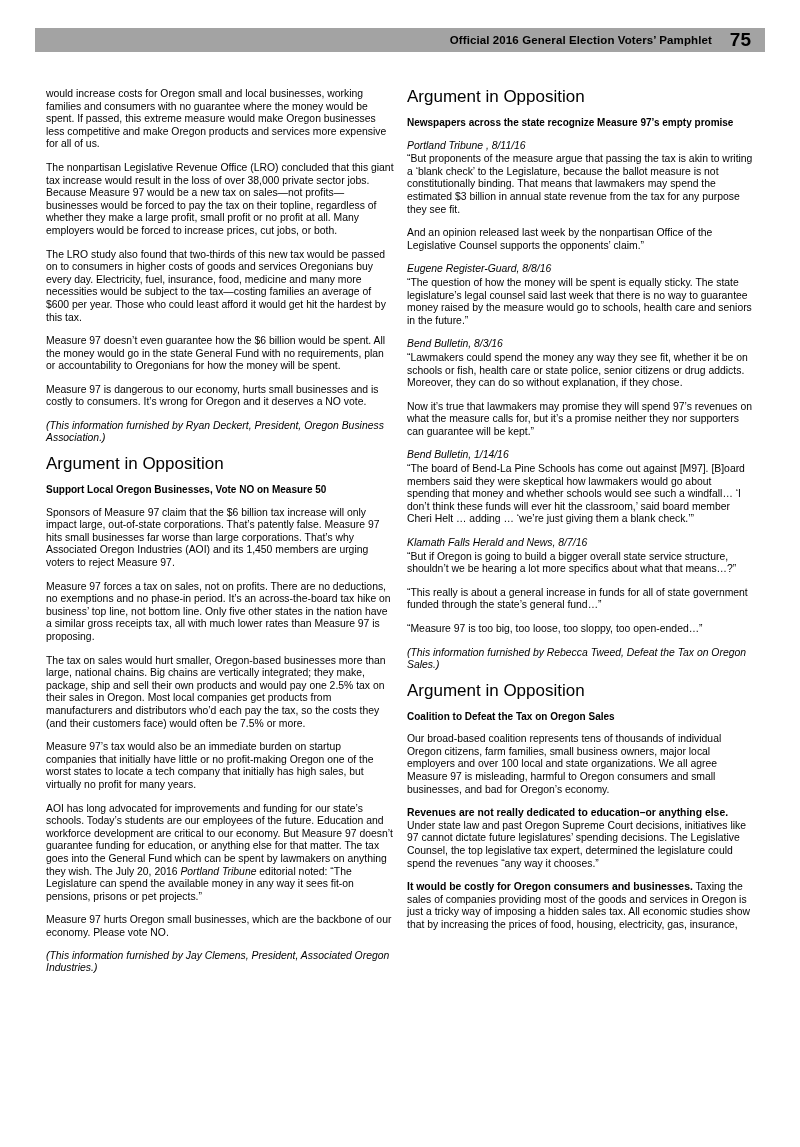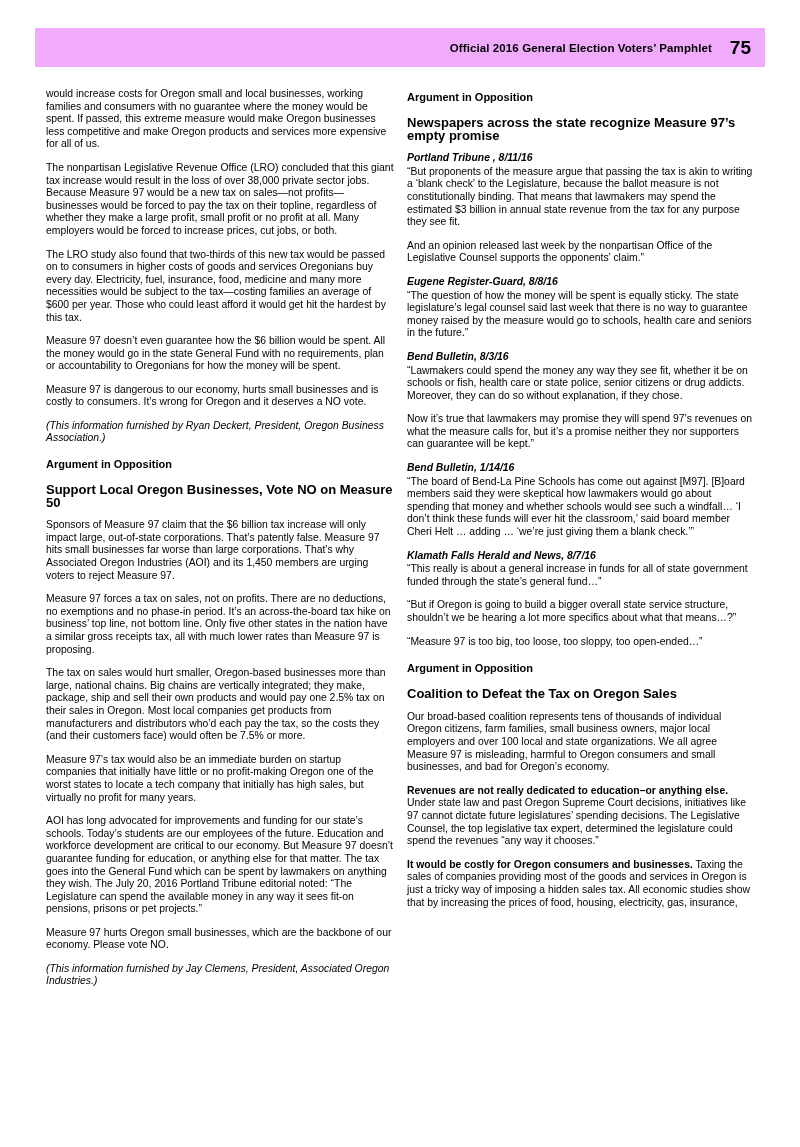--- a/index.html
+++ b/index.html
@@ -20,22 +20,22 @@
     height: 1147px;
     position: relative;
     box-sizing: border-box;
   }
   
   .header-bar {
     position: absolute;
     left: 35px;
     top: 28px;
     width: 730px;
-    height: 39px;
-    background: #f0abfc;
+    height: 24px;
+    background: #a3a3a3;
     display: flex;
     align-items: center;
     justify-content: flex-end;
   }
   .header-title {
     font-size: 11.5px;
     font-weight: bold;
     color: #000;
     letter-spacing: 0.1px;
   }
@@ -61,51 +61,52 @@
     margin: 0;
   }
   .body-text {
     font-size: 10.4px;
     line-height: 12.6px;
     margin-bottom: 11px;
     text-align: left;
     hyphens: none;
   }
   .section-head {
-    font-size: 11px;
-    font-weight: bold;
+    font-size: 17px;
+    font-weight: normal;
     line-height: 18px;
     margin-top: 7px;
     margin-bottom: 11px;
   }
   .sub-head {
-    font-size: 13px;
+    font-size: 10px;
     font-weight: bold;
     line-height: 12.6px;
     margin-bottom: 10px;
   }
   .cite-head {
     font-size: 10.4px;
-    font-weight: bold;
+    font-weight: normal;
     font-style: italic;
     line-height: 12.6px;
     margin-bottom: 1px;
   }
   .quote-text {
     font-size: 10.4px;
     line-height: 12.6px;
     margin-bottom: 11px;
   }
   .furnished {
     font-size: 10.4px;
     font-style: italic;
     line-height: 12px;
     margin-bottom: 11px;
   }
   .inline-italic {
+    font-style: italic;
   }
   .inline-bold {
     font-weight: bold;
   }
   a.readmore-link {
     color: #000;
     text-decoration: underline;
   }
 </style>
 </head>
@@ -154,25 +155,26 @@
       <p class="quote-text">“The question of how the money will be spent is equally sticky. The state legislature’s legal counsel said last week that there is no way to guarantee money raised by the measure would go to schools, health care and seniors in the future.”</p>
 
       <p class="cite-head">Bend Bulletin, 8/3/16</p>
       <p class="quote-text">“Lawmakers could spend the money any way they see fit, whether it be on schools or fish, health care or state police, senior citizens or drug addicts. Moreover, they can do so without explanation, if they chose.</p>
       <p class="quote-text">Now it’s true that lawmakers may promise they will spend 97’s revenues on what the measure calls for, but it’s a promise neither they nor supporters can guarantee will be kept.”</p>
 
       <p class="cite-head">Bend Bulletin, 1/14/16</p>
       <p class="quote-text">“The board of Bend-La Pine Schools has come out against [M97]. [B]oard members said they were skeptical how lawmakers would go about spending that money and whether schools would see such a windfall… ‘I don’t think these funds will ever hit the classroom,’ said board member Cheri Helt … adding … ‘we’re just giving them a blank check.’”</p>
 
       <p class="cite-head">Klamath Falls Herald and News, 8/7/16</p>
+      <p class="quote-text">“But if Oregon is going to build a bigger overall state service structure, shouldn’t we be hearing a lot more specifics about what that means…?”</p>
       <p class="quote-text">“This really is about a general increase in funds for all of state government funded through the state’s general fund…”</p>
-      <p class="quote-text">“But if Oregon is going to build a bigger overall state service structure, shouldn’t we be hearing a lot more specifics about what that means…?”</p>
       <p class="quote-text">“Measure 97 is too big, too loose, too sloppy, too open-ended…”</p>
 
 
+      <p class="furnished">(This information furnished by Rebecca Tweed, Defeat the Tax on Oregon Sales.)</p>
 
       <h2 class="section-head">Argument in Opposition</h2>
       <p class="sub-head">Coalition to Defeat the Tax on Oregon Sales</p>
 
       <p class="body-text">Our broad-based coalition represents tens of thousands of individual Oregon citizens, farm families, small business owners, major local employers and over 100 local and state organizations. We all agree Measure 97 is misleading, harmful to Oregon consumers and small businesses, and bad for Oregon’s economy.</p>
 
       <p class="body-text"><span class="inline-bold">Revenues are not really dedicated to education–or anything else.</span><span> Under state law and past Oregon Supreme Court decisions, initiatives like 97 cannot dictate future legislatures’ spending decisions. The Legislative Counsel, the top legislative tax expert, determined the legislature could spend the revenues “any way it chooses.”</span></p>
 
       <p class="body-text"><span class="inline-bold">It would be costly for Oregon consumers and businesses.</span><span> Taxing the sales of companies providing most of the goods and services in Oregon is just a tricky way of imposing a hidden sales tax. All economic studies show that by increasing the prices of food, housing, electricity, gas, insurance,</span></p>
     </div>

